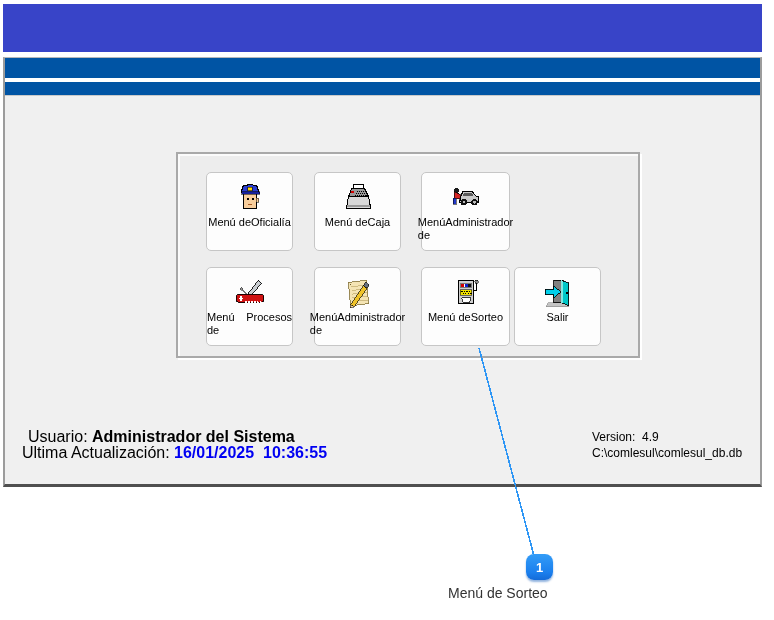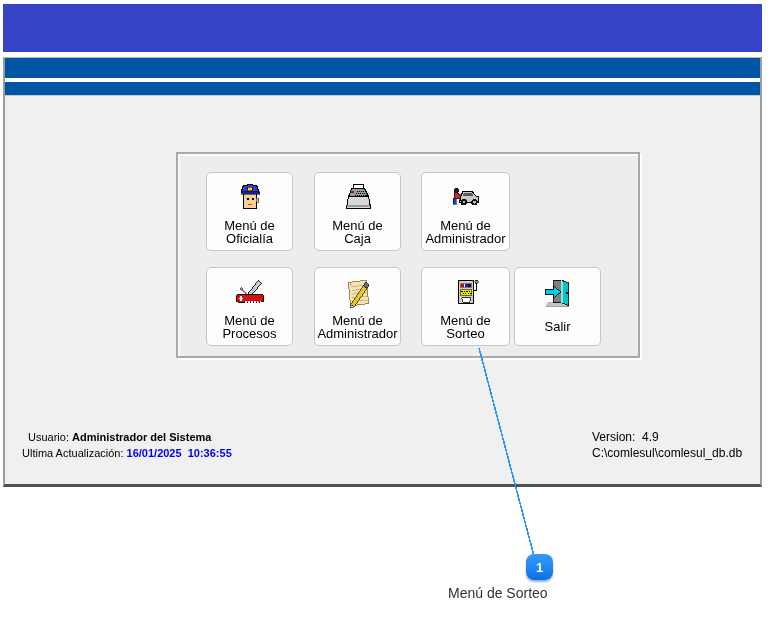--- a/index.html
+++ b/index.html
@@ -27,26 +27,26 @@
   }
   
   .mbtn{
     position:absolute;width:87px;height:79px;background:#FDFDFD;
     border:1px solid #C6C6C6;border-radius:5px;box-sizing:border-box;
     display:flex;flex-direction:column;align-items:center;cursor:pointer;
     padding:0;
   }
   .mbtn .ico{margin-top:6px;height:37px;display:flex;align-items:center;justify-content:center;}
   .mbtn .lbl{
-    flex:1;display:flex;flex-direction:column;justify-content:center;
-    text-align:center;font-size:13px;line-height:13px;color:#000;padding-bottom:3px;
+    flex:1;display:flex;flex-direction:row;justify-content:center;
+    font-size:11px;line-height:13px;color:#000;padding-bottom:3px;
   }
   svg{shape-rendering:crispEdges;}
   
-  .f-left{position:absolute;left:22px;top:429px;font-size:11px;line-height:16px;color:#000;}
+  .f-left{position:absolute;left:22px;top:429px;font-size:16px;line-height:16px;color:#000;}
   .f-left .l1{margin-left:6px;}
   .f-left b{font-weight:bold;}
   .val-blue{color:#0000F2;font-weight:bold;white-space:pre;}
   .f-right{position:absolute;left:592px;top:429px;width:170px;text-align:left;
     font-size:12px;line-height:16px;color:#000;}
   .f-right span{white-space:pre;}
   
   .overlay{position:absolute;left:0;top:0;pointer-events:none;}
   .badge{
     position:absolute;left:526px;top:554px;width:27px;height:26px;

